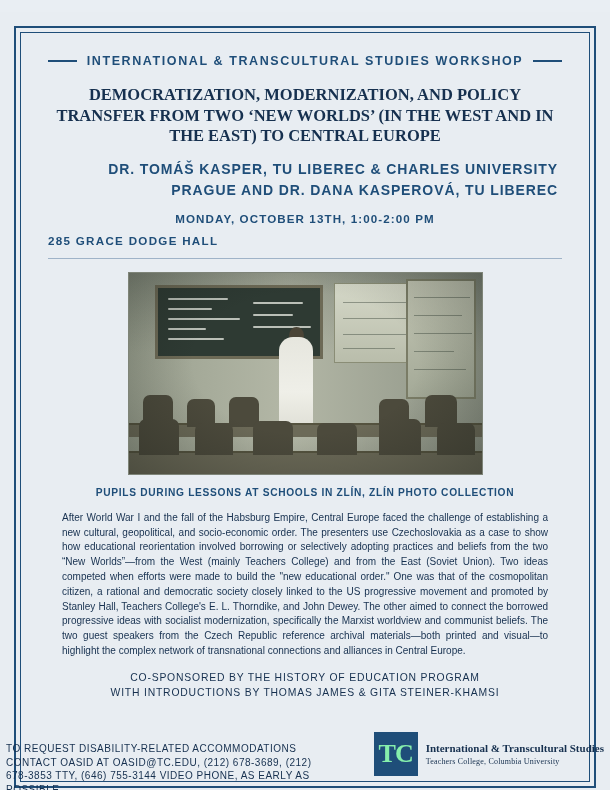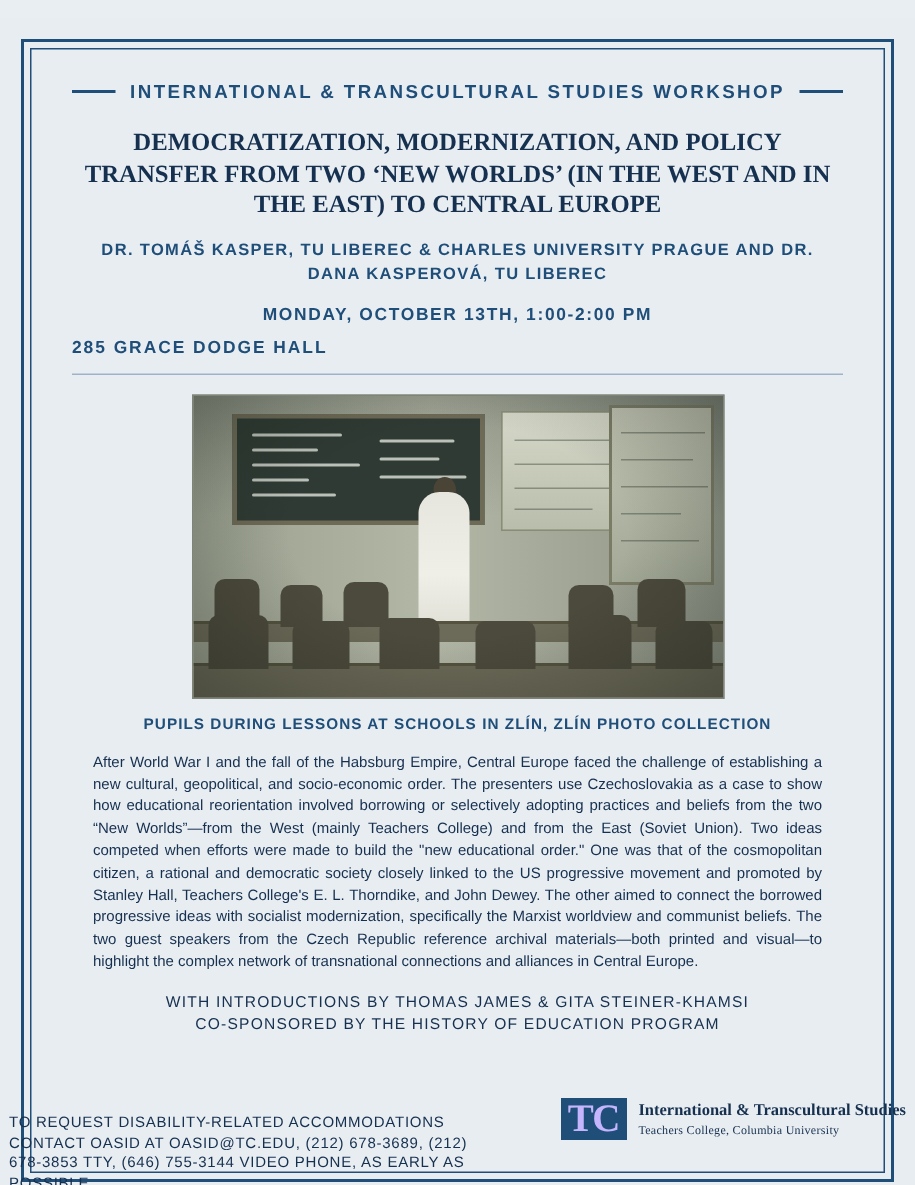--- a/index.html
+++ b/index.html
@@ -62,22 +62,22 @@
     margin: 17px 6px 0 6px;
     text-align: center;
     font-family: "Liberation Serif", serif;
     font-size: 16.5px;
     font-weight: bold;
     line-height: 1.25;
     color: #16304f;
   }
   .speakers {
     margin: 12px 4px 0 4px;
-    text-align: center;
-    font-size: 11px;
+    text-align: right;
+    font-size: 14px;
     font-weight: bold;
     letter-spacing: 0.9px;
     line-height: 1.5;
     color: #1f4e79;
     text-transform: uppercase;
   }
   .datetime {
     margin-top: 11px;
     text-align: center;
     font-size: 11.6px;
@@ -216,23 +216,23 @@
     text-transform: uppercase;
     max-width: 330px;
     padding-top: 10px;
   }
   .logo-block {
     display: flex;
     align-items: center;
     gap: 8px;
   }
   .tc-mark {
-    width: 44px; height: 28px;
+    width: 44px; height: 44px;
     background: #1f4e79;
-    color: #c4b5fd;
+    color: #86efac;
     position: relative;
     flex: 0 0 auto;
   }
   .tc-mark span {
     position: absolute;
     left: 0; right: 0; top: 50%;
     transform: translateY(-50%);
     text-align: center;
     font-family: "Liberation Serif", serif;
     font-size: 26px;
@@ -328,22 +328,22 @@
       <div class="pupil" style="left:308px; top:150px; width:38px; height:32px;"></div>
 
       <div class="photo-vignette"></div>
     </div>
 
     <div class="photo-caption">PUPILS DURING LESSONS AT SCHOOLS IN ZLÍN, ZLÍN PHOTO COLLECTION</div>
 
     <div class="abstract">After World War I and the fall of the Habsburg Empire, Central Europe faced the challenge of establishing a new cultural, geopolitical, and socio-economic order. The presenters use Czechoslovakia as a case to show how educational reorientation involved borrowing or selectively adopting practices and beliefs from the two “New Worlds”—from the West (mainly Teachers College) and from the East (Soviet Union). Two ideas competed when efforts were made to build the "new educational order." One was that of the cosmopolitan citizen, a rational and democratic society closely linked to the US progressive movement and promoted by Stanley Hall, Teachers College's E. L. Thorndike, and John Dewey. The other aimed to connect the borrowed progressive ideas with socialist modernization, specifically the Marxist worldview and communist beliefs. The two guest speakers from the Czech Republic reference archival materials—both printed and visual—to highlight the complex network of transnational connections and alliances in Central Europe.</div>
 
     <div class="sponsor">
+      <div>CO-SPONSORED BY THE HISTORY OF EDUCATION PROGRAM</div>
       <div>WITH INTRODUCTIONS BY THOMAS JAMES &amp; GITA STEINER-KHAMSI</div>
-      <div>CO-SPONSORED BY THE HISTORY OF EDUCATION PROGRAM</div>
     </div>
 
   </div>
 
   <div class="footer">
     <div class="footer-left">TO REQUEST DISABILITY-RELATED ACCOMMODATIONS CONTACT OASID AT OASID@TC.EDU, (212) 678-3689, (212) 678-3853 TTY, (646) 755-3144 VIDEO PHONE, AS EARLY AS POSSIBLE.</div>
 
     <div class="logo-block">
       <div class="tc-mark">
         <span>TC</span>

